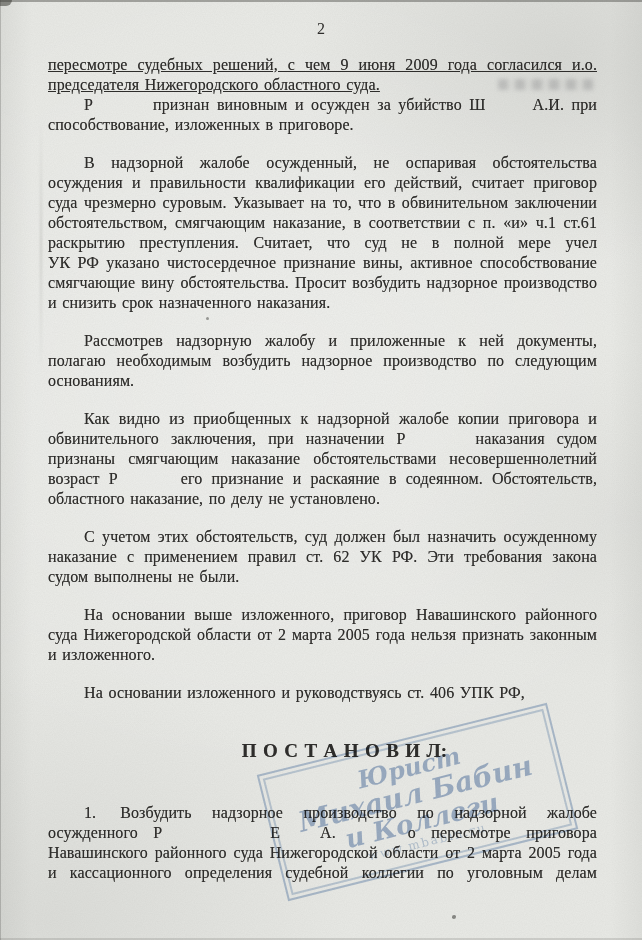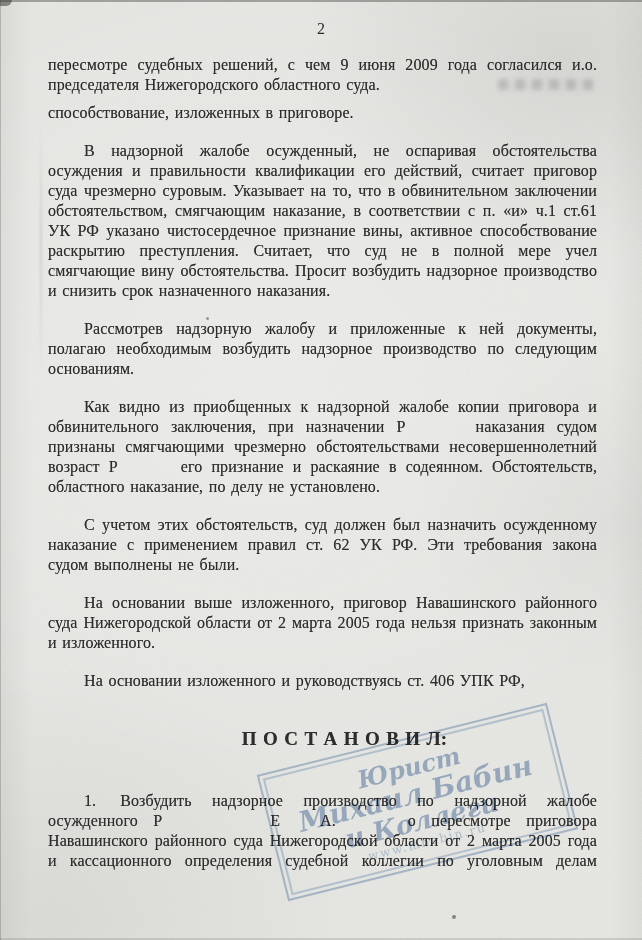--- a/index.html
+++ b/index.html
@@ -21,21 +21,21 @@
   .edge-left   { position:absolute; left:0; top:0; width:1px; height:100%; background:rgba(90,90,86,0.30); }
   .edge-bottom { position:absolute; left:0; bottom:0; width:100%; height:2px; background:rgba(110,110,106,0.22); }
   .corner-blob { position:absolute; left:0; top:0; width:12px; height:6px; background:rgba(60,60,55,0.55); border-radius:0 0 6px 0; }
 
   .page-number { position:absolute; top:20px; left:0; width:100%; text-align:center; font-size:16px; }
 
   .content { position:absolute; left:48px; top:55px; width:549px; letter-spacing:0.1px; word-spacing:1.5px; }
   .content, .content * { text-shadow:0 0 0.5px rgba(45,44,42,0.55); }
 
   .para { margin:0 0 18px 0; font-size:16px; }
-  .para.tight { margin-bottom:8px; }
+  .para.tight { margin-bottom:0;text-decoration:underline; }
   .line { white-space:nowrap; height:20px; line-height:20px; text-align:justify; text-align-last:justify; overflow:hidden; }
   .line.last { text-align:center; text-align-last:left; }
   .line.indent { text-indent:36px; }
   .gap { display:inline-block; height:1px; vertical-align:baseline; }
 
   .heading { margin:36px 0 40px 0; padding-left:44px; font-size:19px; font-weight:bold; }
   .heading .line { text-align:center; text-align-last:center; height:24px; line-height:24px; }
 
   .stamp {
     position:absolute; left:268px; top:737px; width:295px; height:126px;
@@ -85,41 +85,42 @@
   <div class="speck2"></div>
 
   <div class="page-number">2</div>
 
   <div class="content">
       <div class="para tight">
         <div class="line">пересмотре судебных решений, с чем 9 июня 2009 года согласился и.о.</div>
         <div class="line last">председателя Нижегородского областного суда.</div>
       </div>
       <div class="para">
+        <div class="line indent">Р<span class="gap" style="width: 60px;"></span>признан виновным и осужден за убийство Ш<span class="gap" style="width: 47px;"></span>А.И. при</div>
         <div class="line last">способствование, изложенных в приговоре.</div>
       </div>
       <div class="para">
         <div class="line indent">В надзорной жалобе осужденный, не оспаривая обстоятельства</div>
         <div class="line">осуждения и правильности квалификации его действий, считает приговор</div>
         <div class="line">суда чрезмерно суровым. Указывает на то, что в обвинительном заключении</div>
         <div class="line">обстоятельством, смягчающим наказание, в соответствии с п. «и» ч.1 ст.61</div>
+        <div class="line">раскрытию преступления. Считает, что суд не в полной мере учел</div>
         <div class="line">УК РФ указано чистосердечное признание вины, активное способствование</div>
-        <div class="line">раскрытию преступления. Считает, что суд не в полной мере учел</div>
         <div class="line">смягчающие вину обстоятельства. Просит возбудить надзорное производство</div>
         <div class="line last">и снизить срок назначенного наказания.</div>
       </div>
       <div class="para">
         <div class="line indent">Рассмотрев надзорную жалобу и приложенные к ней документы,</div>
         <div class="line">полагаю необходимым возбудить надзорное производство по следующим</div>
         <div class="line last">основаниям.</div>
       </div>
       <div class="para">
         <div class="line indent">Как видно из приобщенных к надзорной жалобе копии приговора и</div>
         <div class="line">обвинительного заключения, при назначении Р<span class="gap" style="width: 70px;"></span>наказания судом</div>
-        <div class="line">признаны смягчающими чрезмерно обстоятельствами несовершеннолетний</div>
+        <div class="line">признаны смягчающим наказание обстоятельствами несовершеннолетний</div>
         <div class="line">возраст Р<span class="gap" style="width: 63px;"></span>его признание и раскаяние в содеянном. Обстоятельств,</div>
         <div class="line last">областного наказание, по делу не установлено.</div>
       </div>
       <div class="para">
         <div class="line indent">С учетом этих обстоятельств, суд должен был назначить осужденному</div>
         <div class="line">наказание с применением правил ст. 62 УК РФ.<span class="gap" style="width: 10px;"></span>Эти требования закона</div>
         <div class="line last">судом выполнены не были.</div>
       </div>
       <div class="para">
         <div class="line indent">На основании выше изложенного, приговор Навашинского районного</div>

